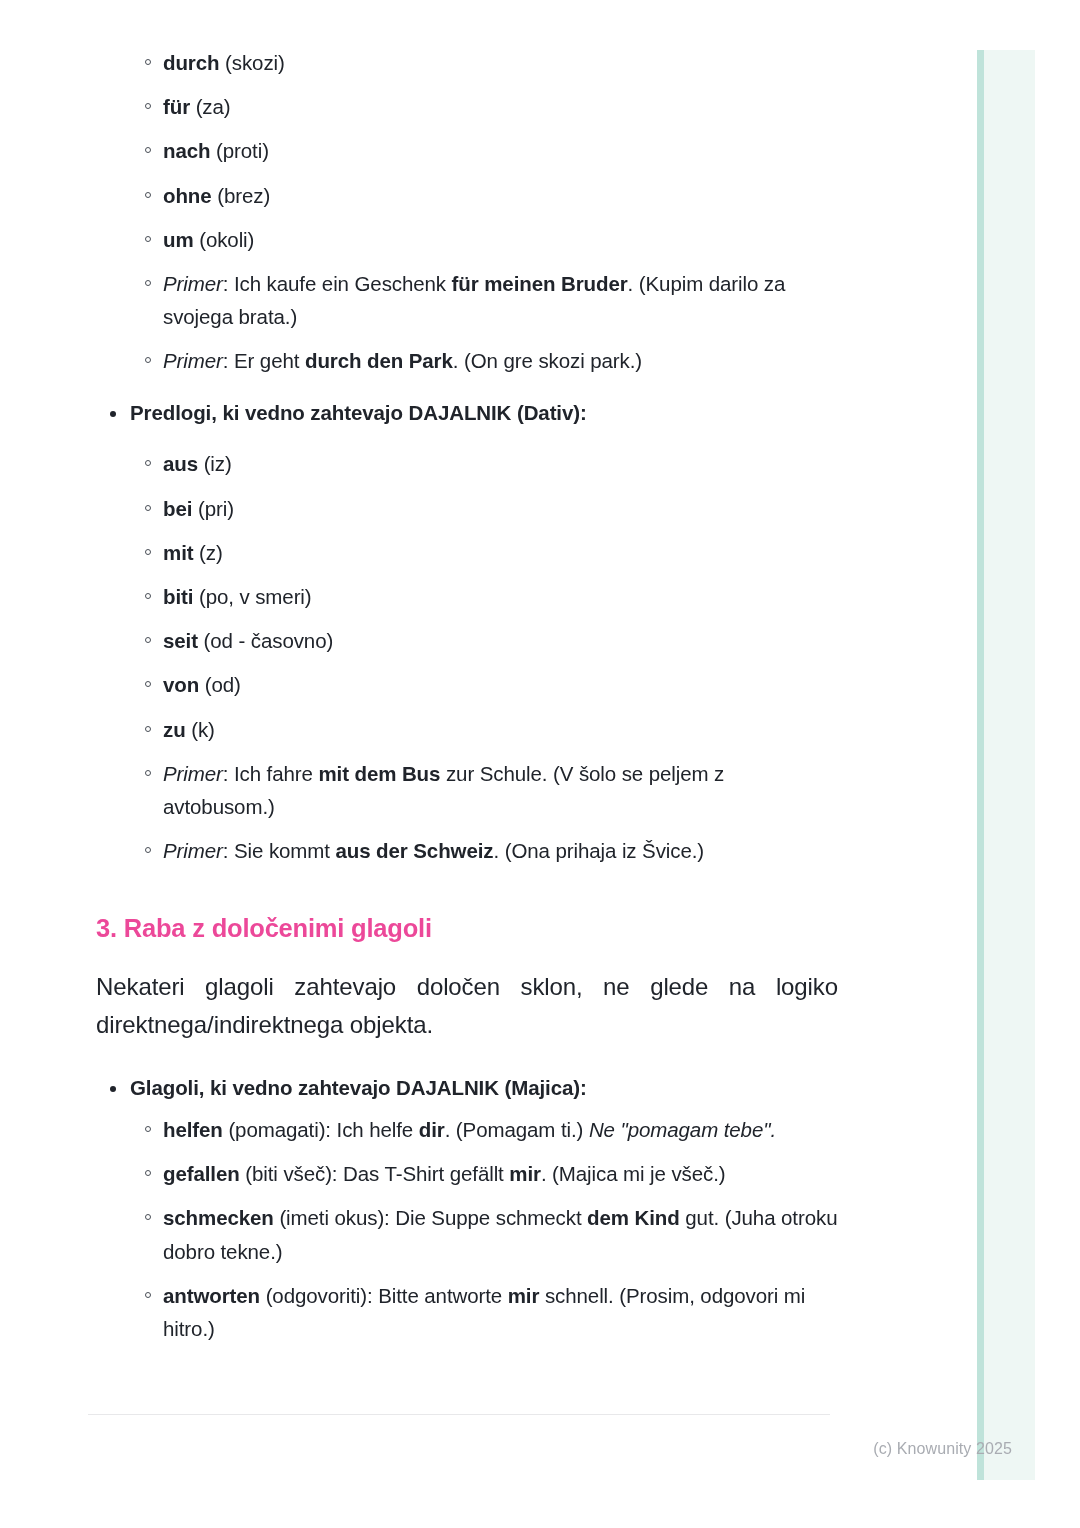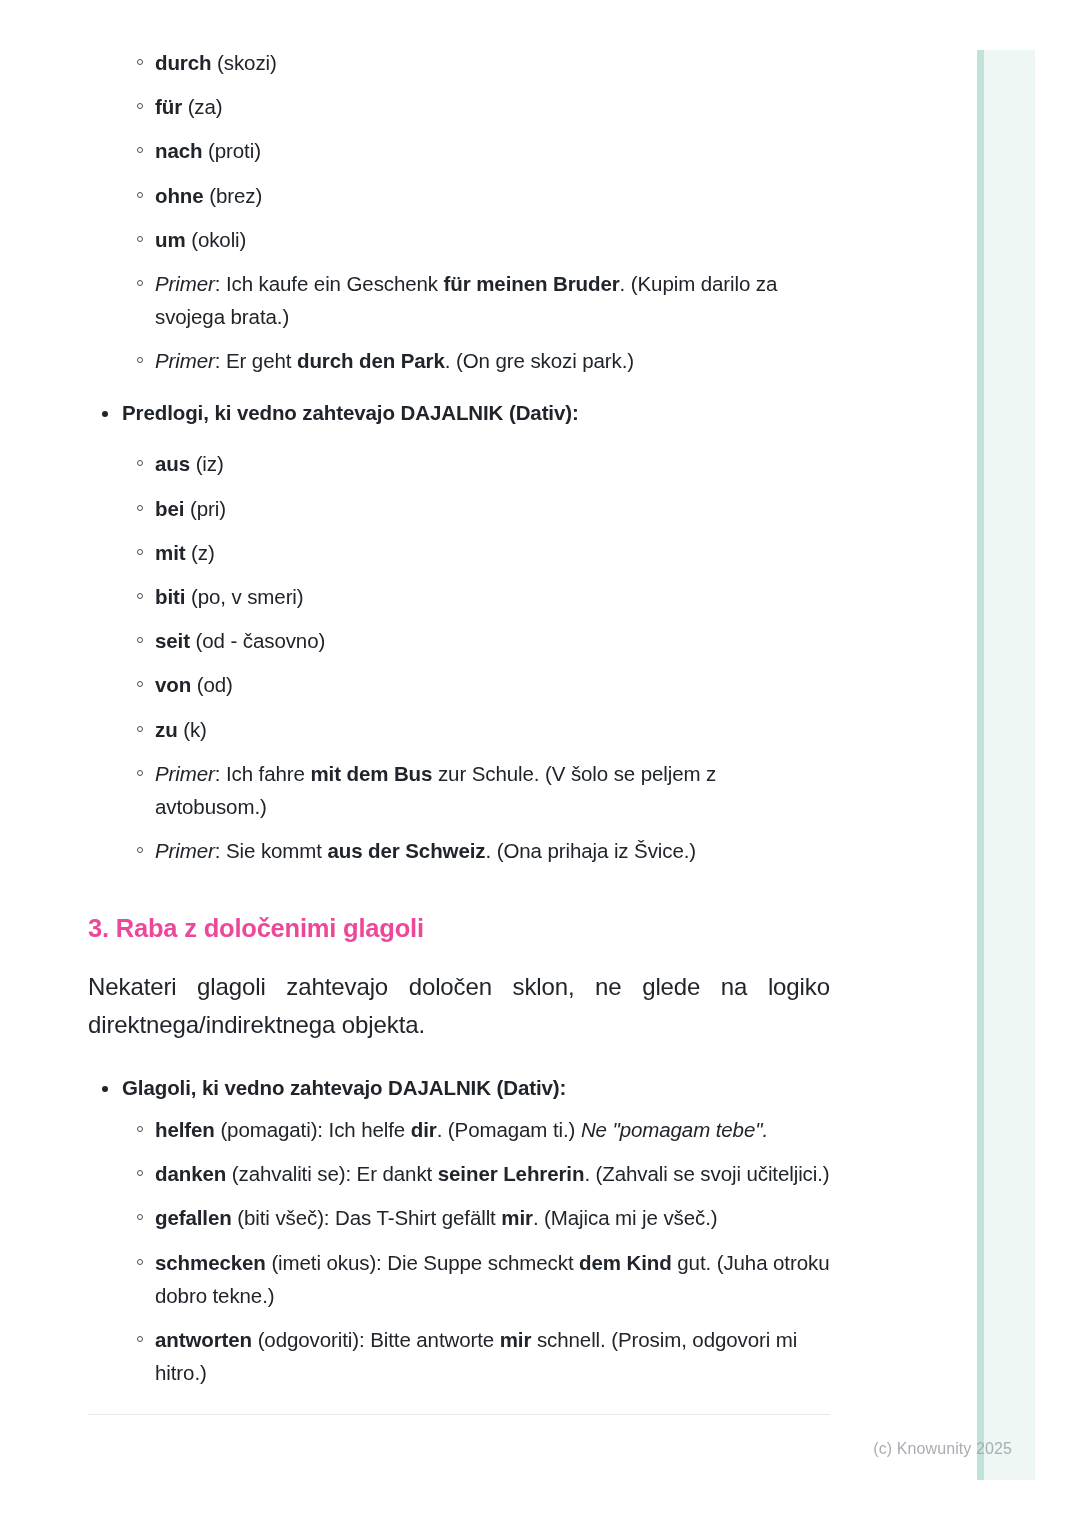--- a/index.html
+++ b/index.html
@@ -37,21 +37,21 @@
   .page {
     position: absolute;
     top: 0;
     left: 0;
     width: 1080px;
     height: 1528px;
   }
 
   .content {
     position: absolute;
-    left: 88px;
+    left: 96px;
     top: 46px;
     width: 742px;
   }
 
   
   ul.lvl1 {
     list-style: none;
     margin: 0;
     padding: 0;
   }
@@ -242,31 +242,28 @@
 
     <h2 class="section-heading" style="color:#ec4899">3. Raba z določenimi glagoli</h2>
 
     <div style="height:22px"></div>
 
     <p class="body-par">Nekateri glagoli zahtevajo določen sklon, ne glede na logiko direktnega/indirektnega objekta.</p>
 
     <div style="height:27px"></div>
 
     <ul class="lvl1">
-      <li class="bullet-major">Glagoli, ki vedno zahtevajo DAJALNIK (Dativ):</li>
+      <li class="bullet-major">Glagoli, ki vedno zahtevajo DAJALNIK (Majica):</li>
     </ul>
 
     <div class="gap-small"></div>
 
     <ul class="lvl2">
       <li class="bullet-minor tight">
         <b>helfen</b><span> (pomagati): Ich helfe </span><b>dir</b><span>. (Pomagam ti.) </span><i>Ne "pomagam tebe".</i>
-      </li>
-      <li class="bullet-minor tight">
-        <b>danken</b><span> (zahvaliti se): Er dankt </span><b>seiner Lehrerin</b><span>. (Zahvali se svoji učiteljici.)</span>
       </li>
       <li class="bullet-minor tight">
         <b>gefallen</b><span> (biti všeč): Das T-Shirt gefällt </span><b>mir</b><span>. (Majica mi je všeč.)</span>
       </li>
       <li class="bullet-minor tight">
         <b>schmecken</b><span> (imeti okus): Die Suppe schmeckt </span><b>dem Kind</b><span> gut. (Juha otroku dobro tekne.)</span>
       </li>
       <li class="bullet-minor last">
         <b>antworten</b><span> (odgovoriti): Bitte antworte </span><b>mir</b><span> schnell. (Prosim, odgovori mi hitro.)</span>
       </li>

